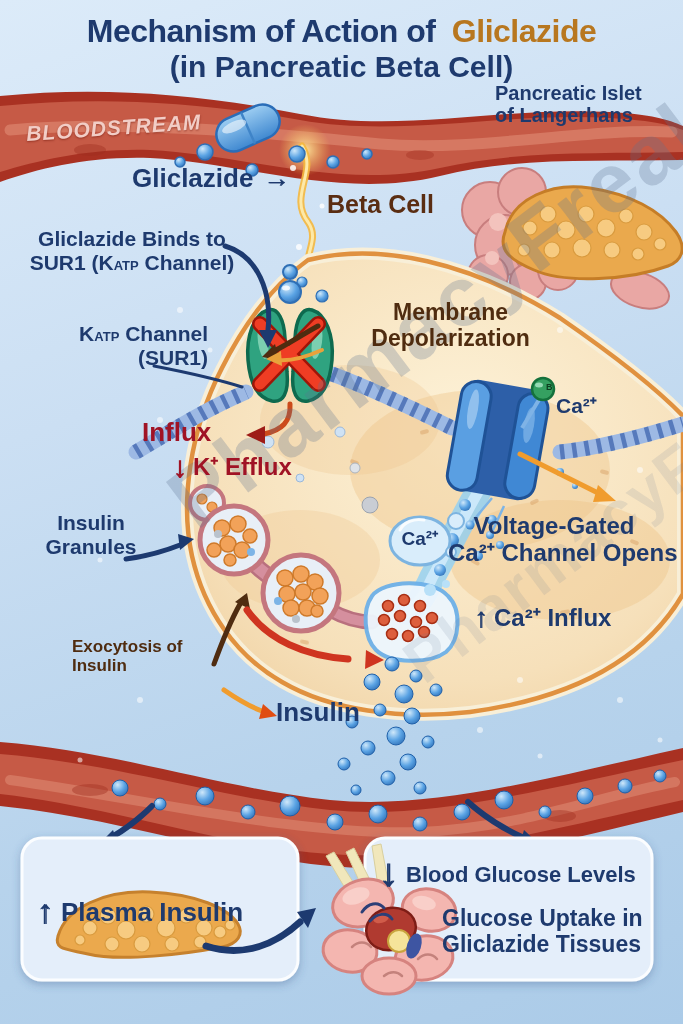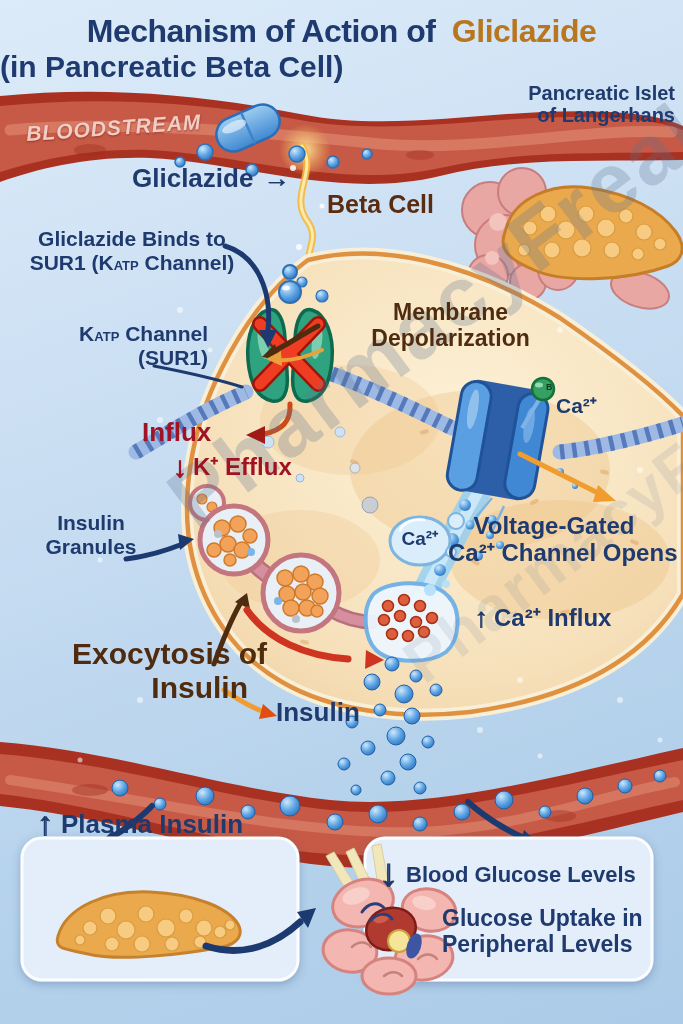--- a/index.html
+++ b/index.html
@@ -8,44 +8,44 @@
     background:linear-gradient(160deg,#dcebf9 0%,#cbdff3 35%,#b7d3ec 70%,#abcbe8 100%);
     font-family:"Liberation Sans",sans-serif;
   }
   .stage svg{position:absolute;left:0;top:0;}
   .lbl{position:absolute;font-weight:bold;white-space:nowrap;z-index:3;line-height:1.12;}
   .navy{color:#1e3a6e;}
   .gold{color:#b8771f;}
   .red{color:#a01325;}
   .brown{color:#4f2c10;}
   .title1{left:0;top:14px;width:683px;text-align:center;font-size:32px;letter-spacing:-0.5px;}
-  .title2{left:0;top:50px;width:683px;text-align:left;font-size:30px;}
+  .title2{left:0;top:50px;width:683px;text-align:center;font-size:30px;}
   .bloodstream{left:26px;top:116px;font-size:21px;font-style:italic;letter-spacing:1px;
     color:#f2cdc6;text-shadow:0 1px 2px rgba(110,20,10,.55);transform:rotate(-4deg);}
-  .islet{left:495px;top:82px;width:180px;font-size:20px;text-align:right;}
+  .islet{left:495px;top:82px;width:180px;font-size:20px;text-align:left;}
   .gliclazide{left:132px;top:164px;font-size:26px;}
   .gliclazide .arr{font-size:26px;margin-left:10px;text-shadow:1px 0 currentColor;}
   .betacell{left:327px;top:190px;font-size:25px;color:#5a2d12;}
   .binds{left:14px;top:227px;width:236px;font-size:21px;text-align:center;}
   .small-caps{font-size:13px;}
   .katp{left:36px;top:322px;width:172px;font-size:21px;text-align:right;}
   .membrane{left:348px;top:300px;width:205px;font-size:23px;text-align:center;}
   .closed{left:142px;top:418px;font-size:26px;}
   .kefflux{left:128px;top:448px;font-size:24px;margin-left:44px;}
   .kefflux .arr{font-size:30px;margin-right:6px;text-shadow:1px 0 currentColor;position:relative;top:2px;}
   .granules{left:35px;top:511px;width:112px;font-size:21px;text-align:center;}
   .caion{left:556px;top:394px;font-size:21px;}
   .ionb{left:546px;top:382px;font-size:9px;color:#0d3d20;z-index:3;}
   .cabubble{left:389px;top:528px;width:62px;font-size:19px;text-align:center;}
   .vg{left:448px;top:513px;width:212px;font-size:24px;text-align:center;}
   .influx{left:474px;top:601px;font-size:24px;}
   .influx .arr{font-size:28px;margin-right:6px;text-shadow:1px 0 currentColor;position:relative;top:1px;}
-  .exo{left:72px;top:637px;width:176px;font-size:30px;text-align:right;}
+  .exo{left:72px;top:637px;width:176px;font-size:17px;text-align:left;}
   .insulinrel{left:276px;top:698px;font-size:26px;}
-  .plasma{left:36px;top:802px;font-size:26px;}
+  .plasma{left:36px;top:890px;font-size:26px;}
   .plasma .arr{font-size:34px;margin-right:8px;text-shadow:1.5px 0 currentColor;position:relative;top:2px;}
   .glucose{left:378px;top:846px;font-size:22px;}
   .glucose .arr{font-size:40px;margin-right:8px;text-shadow:1.5px 0 currentColor;position:relative;top:4px;}
   .uptake{left:442px;top:906px;width:198px;font-size:23px;}
   .watermark{position:absolute;left:150px;top:470px;z-index:2;font-size:84px;font-weight:bold;
     letter-spacing:3px;color:#5f7291;opacity:.27;transform:rotate(-37deg);transform-origin:0 0;pointer-events:none;}
   .watermark2{position:absolute;left:390px;top:640px;z-index:2;font-size:62px;font-weight:bold;
     letter-spacing:2px;color:#5f7291;opacity:.13;transform:rotate(-37deg);transform-origin:0 0;pointer-events:none;}
 </style>
 </head>
@@ -514,16 +514,16 @@
 <div class="lbl plasma navy">
   <span class="arr">↑</span><span>Plasma Insulin</span>
 </div>
 
 <div class="lbl glucose navy">
   <span class="arr">↓</span><span>Blood Glucose Levels</span>
 </div>
 
 <div class="lbl uptake navy">
   <div>Glucose Uptake in</div>
-  <div>Peripheral Levels</div>
+  <div>Gliclazide Tissues</div>
 </div>
 
 </div>
 
 </body></html>

